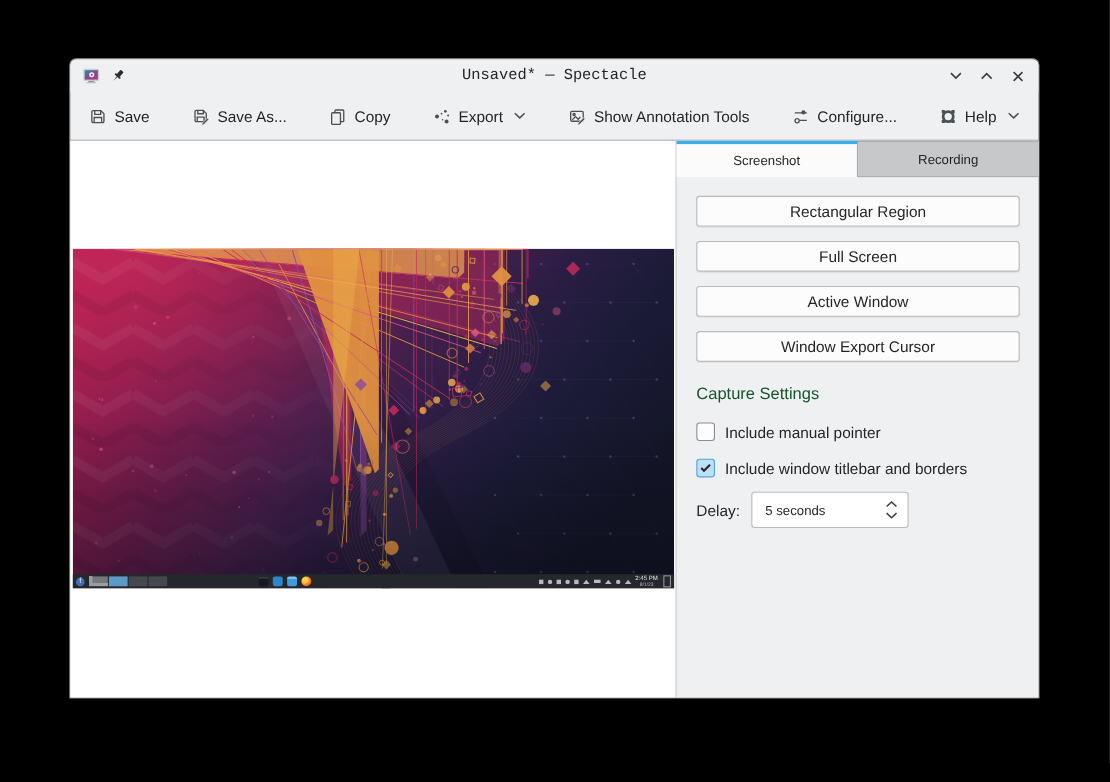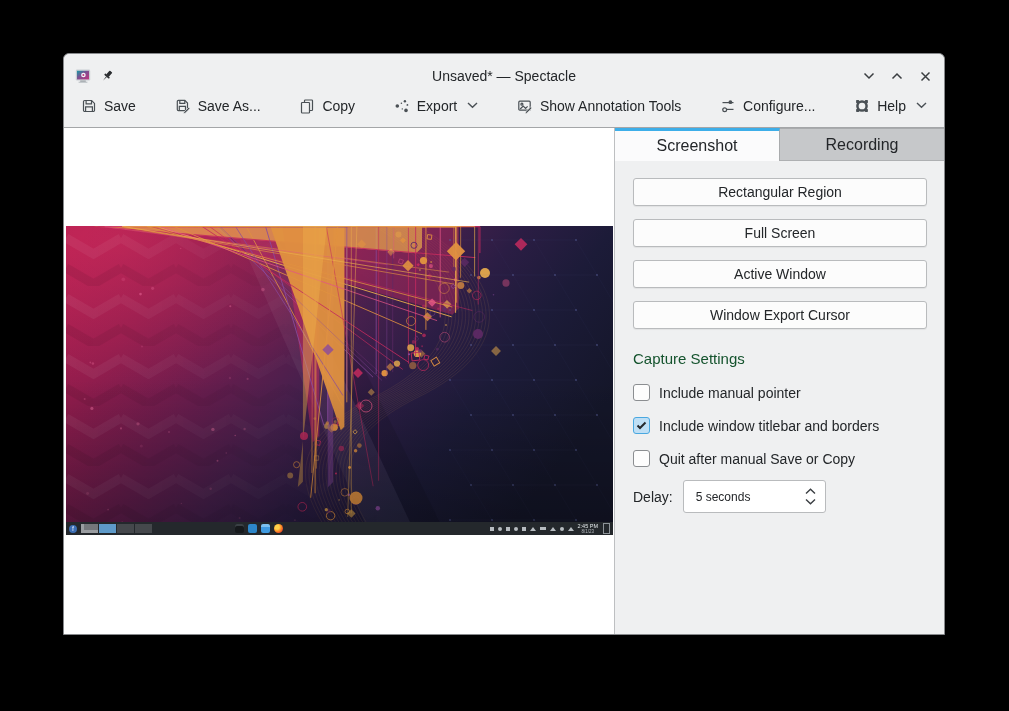--- a/index.html
+++ b/index.html
@@ -7,21 +7,21 @@
     width:1009px;height:711px;background:#000;position:relative;overflow:hidden;
     font-family:"Liberation Sans",sans-serif;color:#232629;
     -webkit-font-smoothing:antialiased;
   }
   .window{
     position:absolute;left:63px;top:53px;width:880px;height:580px;
     background:#eff0f1;border:1px solid #87898c;border-radius:6px 6px 0 0;
     display:flex;flex-direction:column;box-shadow:0 8px 30px rgba(0,0,0,.65);
   }
   
-  .titlebar{height:30px;display:flex;align-items:flex-end;padding:0 11px;position:relative;border-radius:6px 6px 0 0;background:#eff0f1;}
+  .titlebar{height:30px;display:flex;align-items:center;padding:0 11px;position:relative;border-radius:6px 6px 0 0;background:#eff0f1;font-family:Liberation Mono, monospace;}
   .titlebar-left{display:flex;align-items:center;gap:9px;z-index:1;}
   .window-title{position:absolute;left:0;right:0;text-align:center;font-size:14px;color:#232629;}
   .window-controls{margin-left:auto;display:flex;gap:12px;z-index:1;}
   .wctl{width:16px;height:16px;display:grid;place-items:center;cursor:default;}
   
   .toolbar{height:43px;display:flex;align-items:center;justify-content:space-between;padding:0 17px;border-bottom:1px solid #a4a6a8;}
   .tbtn{display:flex;align-items:center;gap:7px;font-size:14px;color:#232629;white-space:nowrap;}
   .tbtn .menu-arrow{margin-left:3px;display:flex;}
   
   .content{flex:1;display:flex;min-height:0;}
@@ -47,21 +47,21 @@
   .tg.ci{border-radius:50%;}
   .tg.tr{background:none;width:0;height:0;border-left:3px solid transparent;border-right:3px solid transparent;border-bottom:4px solid #b6bbc0;}
   .tg.hz{width:6px;height:3px;}
   .clock{margin-left:4px;text-align:center;color:#e2e6e9;}
   .clock .time{font-size:5.5px;line-height:6px;}
   .clock .date{font-size:4.5px;line-height:5px;color:#b7bcc1;}
   .peek{width:5px;height:9px;border:1px solid #8d9398;margin-left:5px;flex:0 0 auto;}
   
   .side-panel{flex:1;border-left:1px solid #bdbfc1;background:#eff0f1;display:flex;flex-direction:column;min-width:0;}
   .tabbar{display:flex;height:33px;flex:0 0 auto;}
-  .tab{flex:1;display:flex;align-items:center;justify-content:center;font-size:16px;color:#232629;background:#c6c8ca;border-top:1px solid #a9abad;border-bottom:1px solid #aeb0b2;cursor:default;}
+  .tab{flex:1;display:flex;align-items:center;justify-content:center;font-size:12px;color:#232629;background:#c6c8ca;border-top:1px solid #a9abad;border-bottom:1px solid #aeb0b2;cursor:default;}
   .tab.active{background:#fbfbfc;border-top:3px solid #3daee9;border-bottom:none;border-right:1px solid #a9abad;}
   .panel-body{padding:0 17px 0 18px;}
   .cap-btn{display:block;width:100%;height:28px;background:#fcfcfc;border:1px solid #b9bbbd;border-radius:3px;font-size:14px;color:#232629;margin-top:13px;font-family:inherit;box-shadow:0 1px 1px rgba(0,0,0,.06);}
   .cap-btn.first{margin-top:17px;}
   .settings-heading{font-size:15px;color:#14532d;margin-top:21px;}
   .check-row{display:flex;align-items:center;gap:9px;margin-top:16px;font-size:14px;color:#232629;}
   .check-row.first{margin-top:17px;}
   .checkbox{width:15px;height:15px;border:1px solid #8b8e91;border-radius:3px;background:#fdfdfd;display:grid;place-items:center;flex:0 0 auto;}
   .checkbox .tick{display:none;}
   .checkbox.checked{background:#bfdff5;border-color:#4aa8e0;}
@@ -599,26 +599,20 @@
           <span>Include manual pointer</span>
         </div>
         <div class="check-row">
           <span class="checkbox checked">
             <svg class="tick" width="11" height="9" viewBox="0 0 11 9">
                 <path d="M1.5 4.5 L4 7 L9.5 1.5" stroke="#26292c" stroke-width="2" fill="none"></path>
               </svg>
           </span>
           <span>Include window titlebar and borders</span>
         </div>
-        <div class="check-row">
-          <span class="checkbox">
-            
-          </span>
-          <span>Quit after manual Save or Copy</span>
-        </div>
 
         <div class="delay-row">
           <span class="delay-label">Delay:</span>
           <span class="spinbox">
             <span class="spin-value">5 seconds</span>
             <span class="spin-arrows">
               <svg width="11" height="7" viewBox="0 0 11 7">
                   <path d="M1 5.5 L5.5 1.3 L10 5.5" stroke="#3a3e42" stroke-width="1.4" fill="none"></path>
                 </svg>
               <svg width="11" height="7" viewBox="0 0 11 7">

